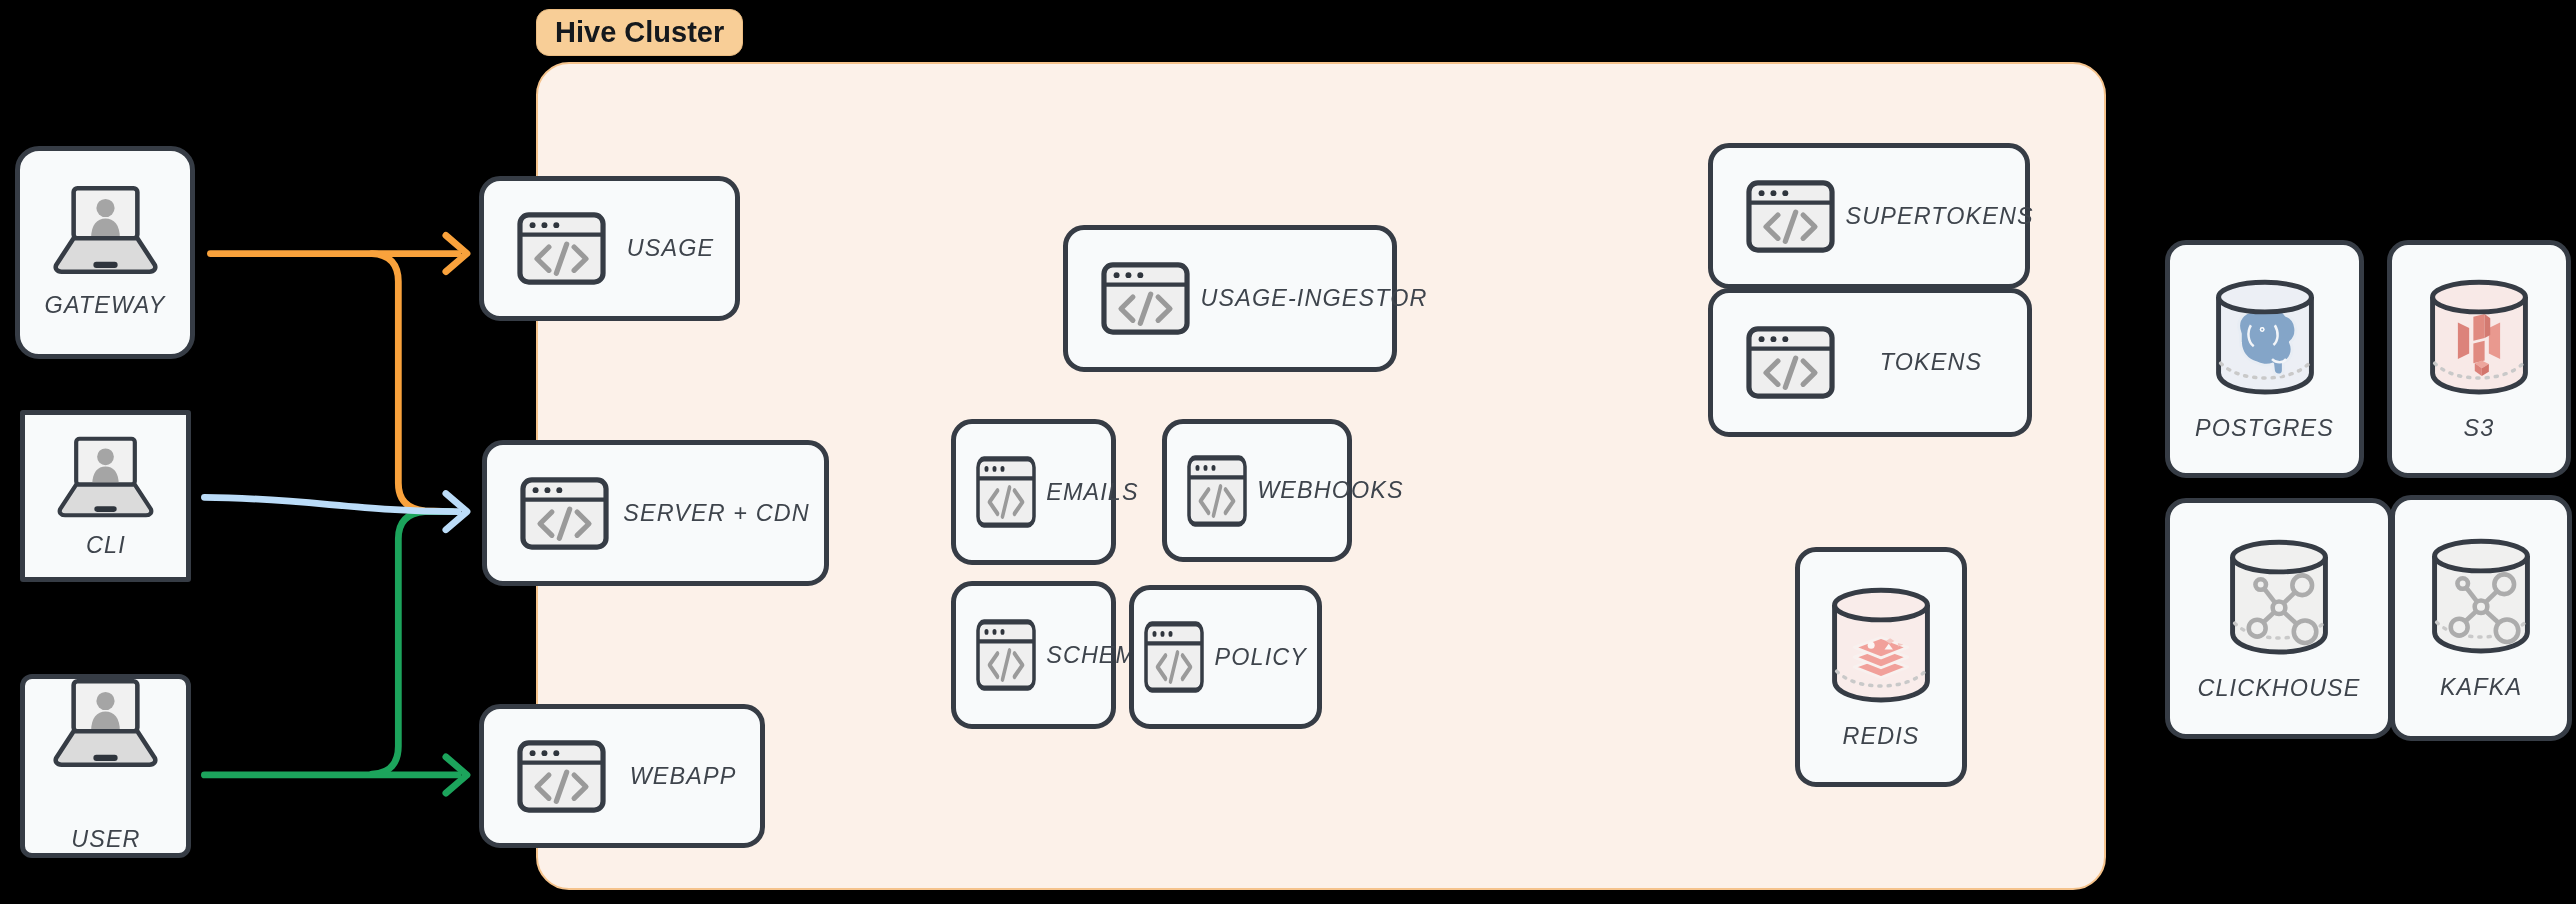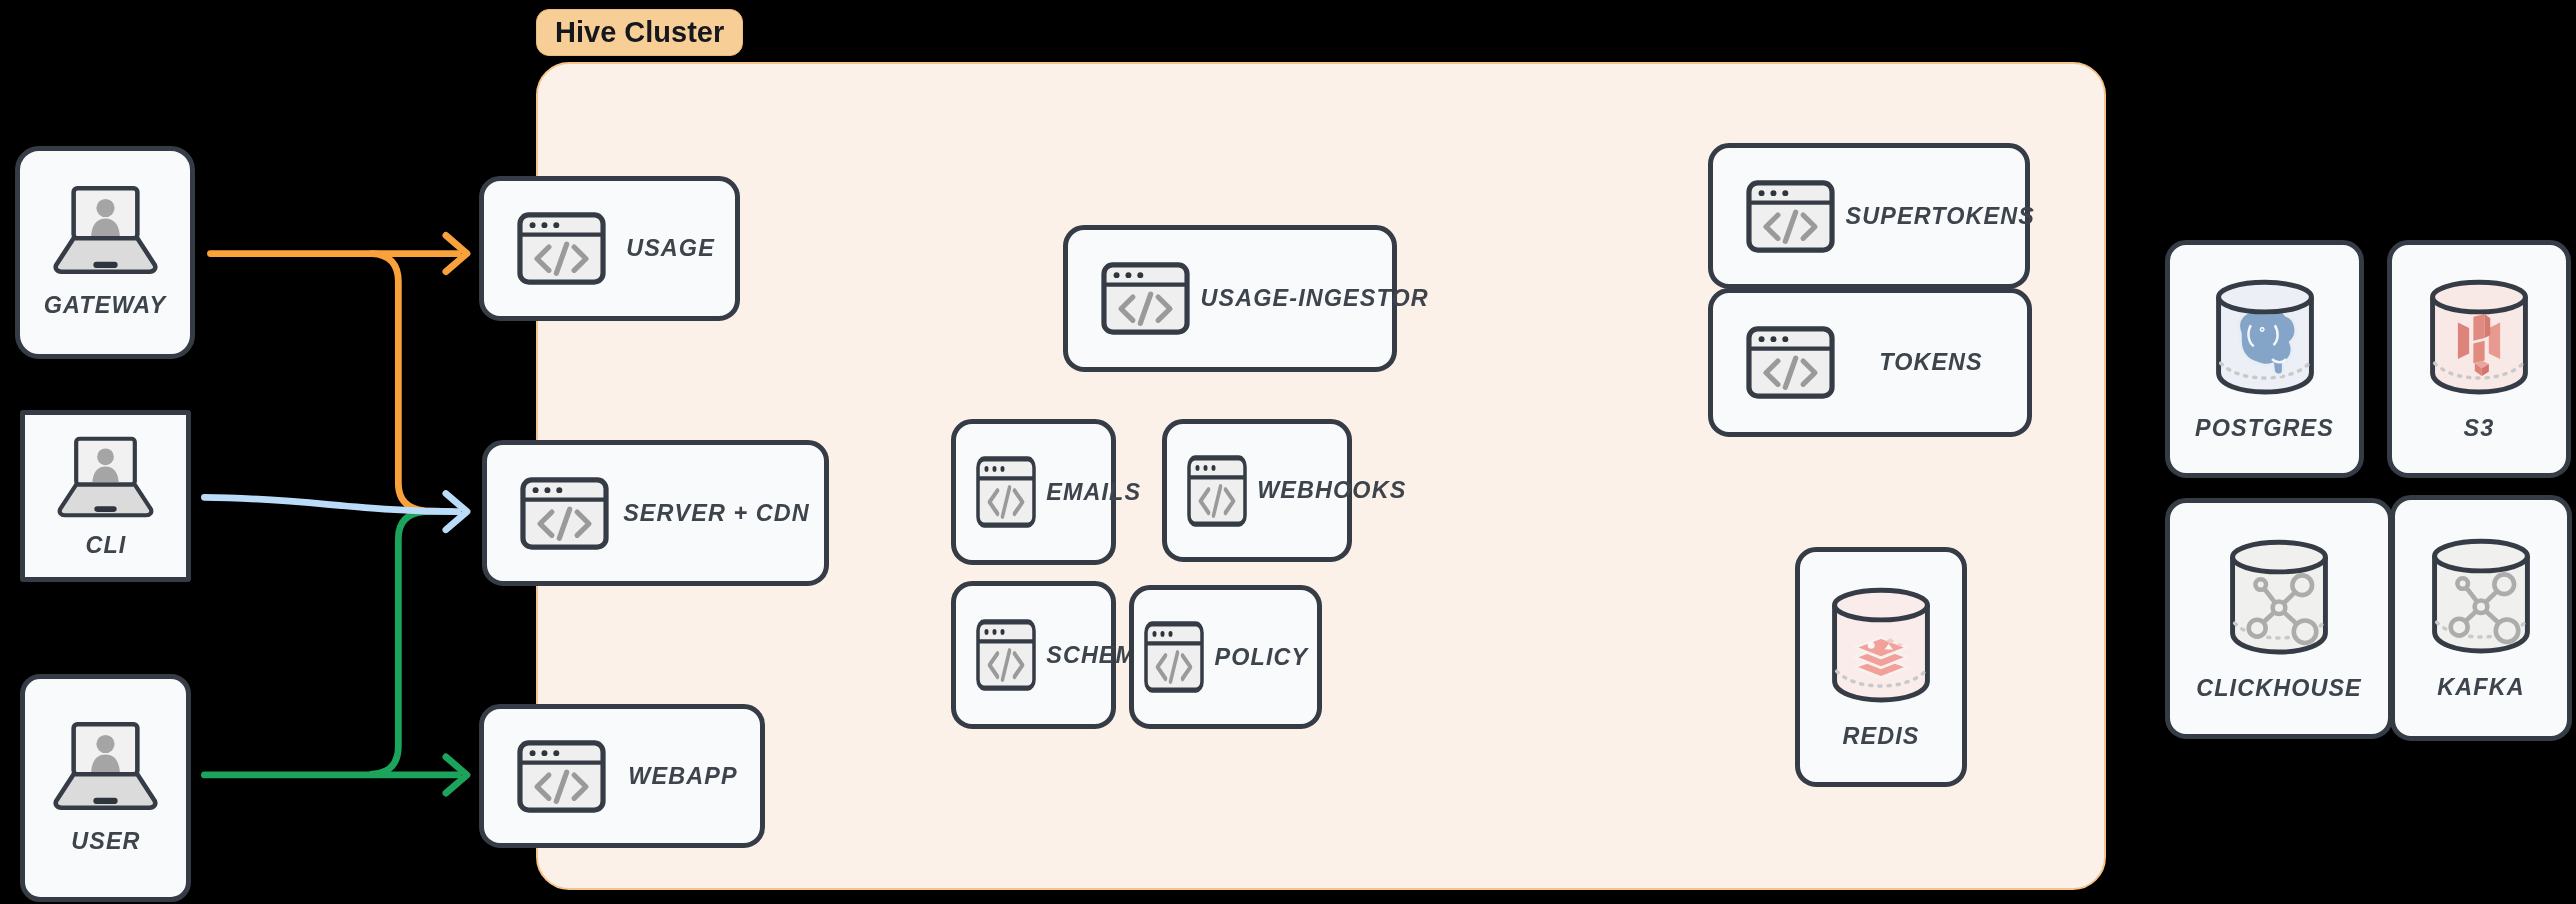--- a/index.html
+++ b/index.html
@@ -10,21 +10,21 @@
   .cluster{position:absolute;left:536px;top:62px;width:1570px;height:828px;
     background:#FCF1E9;border:2.3px solid #F5C38C;border-radius:33px;box-sizing:border-box;}
   .badge{position:absolute;left:536px;top:9px;height:47px;padding:0 18px;
     background:#F8CE97;border:1.5px solid #EBBC81;border-radius:13px;
     display:flex;align-items:center;font-size:29px;font-weight:700;color:#14181D;
     box-sizing:border-box;z-index:6;}
 
   
   .node{position:absolute;background:#F8FAFB;border:5.3px solid #363C45;border-radius:21px;
     box-sizing:border-box;display:flex;align-items:center;color:#3E444C;z-index:5;}
-  .nlabel{font-style:italic;font-size:23.4px;font-weight:700;letter-spacing:1.1px;
+  .nlabel{font-style:italic;font-size:23.4px;font-weight:400;letter-spacing:1.1px;
     white-space:nowrap;}
 
   
   .svc{flex-direction:row;padding-left:33px;}
   .svc .nlabel{flex:1;text-align:center;padding:0 10.6px;}
   .nicon{display:flex;align-items:center;}
   .icon-wide svg{width:89px;height:73px;}
   .icon-narrow svg{width:60px;height:72px;}
 
   
@@ -77,21 +77,21 @@
   <rect x="33" y="3" width="84" height="66" rx="5" fill="#F1F1F1" stroke="#363C45" stroke-width="6"></rect>
   <circle cx="75" cy="29" r="12" fill="#A5A5A5"></circle>
   <path d="M56,69 C56,51 64,43 75,43 C86,43 94,51 94,69 Z" fill="#A5A5A5"></path>
   <path d="M36,68 L114,68" stroke="#80858C" stroke-width="3" stroke-dasharray="6 5"></path>
   <path d="M33,69 L10,104 C8,109 11,113 17,113 L133,113 C139,113 142,109 140,104 L117,69 Z" fill="#DBDBDB" stroke="#363C45" stroke-width="6" stroke-linejoin="round"></path>
   <rect x="59" y="100" width="32" height="8" rx="4" fill="#2F353D"></rect>
 </svg>
       </span>
     <span class="nlabel">CLI</span>
   </div>
-  <div class="node vert" style="left:20.4px;top:674px;width:171px;height:228px;border-radius:20px;">
+  <div class="node vert" style="left:20.4px;top:674px;width:171px;height:184px;border-radius:12px;justify-content:space-between;">
     <span class="nicon">
 <svg class="lapsvg" viewBox="0 0 150 116">
   <rect x="33" y="3" width="84" height="66" rx="5" fill="#F1F1F1" stroke="#363C45" stroke-width="6"></rect>
   <circle cx="75" cy="29" r="12" fill="#A5A5A5"></circle>
   <path d="M56,69 C56,51 64,43 75,43 C86,43 94,51 94,69 Z" fill="#A5A5A5"></path>
   <path d="M36,68 L114,68" stroke="#80858C" stroke-width="3" stroke-dasharray="6 5"></path>
   <path d="M33,69 L10,104 C8,109 11,113 17,113 L133,113 C139,113 142,109 140,104 L117,69 Z" fill="#DBDBDB" stroke="#363C45" stroke-width="6" stroke-linejoin="round"></path>
   <rect x="59" y="100" width="32" height="8" rx="4" fill="#2F353D"></rect>
 </svg>
       </span>

